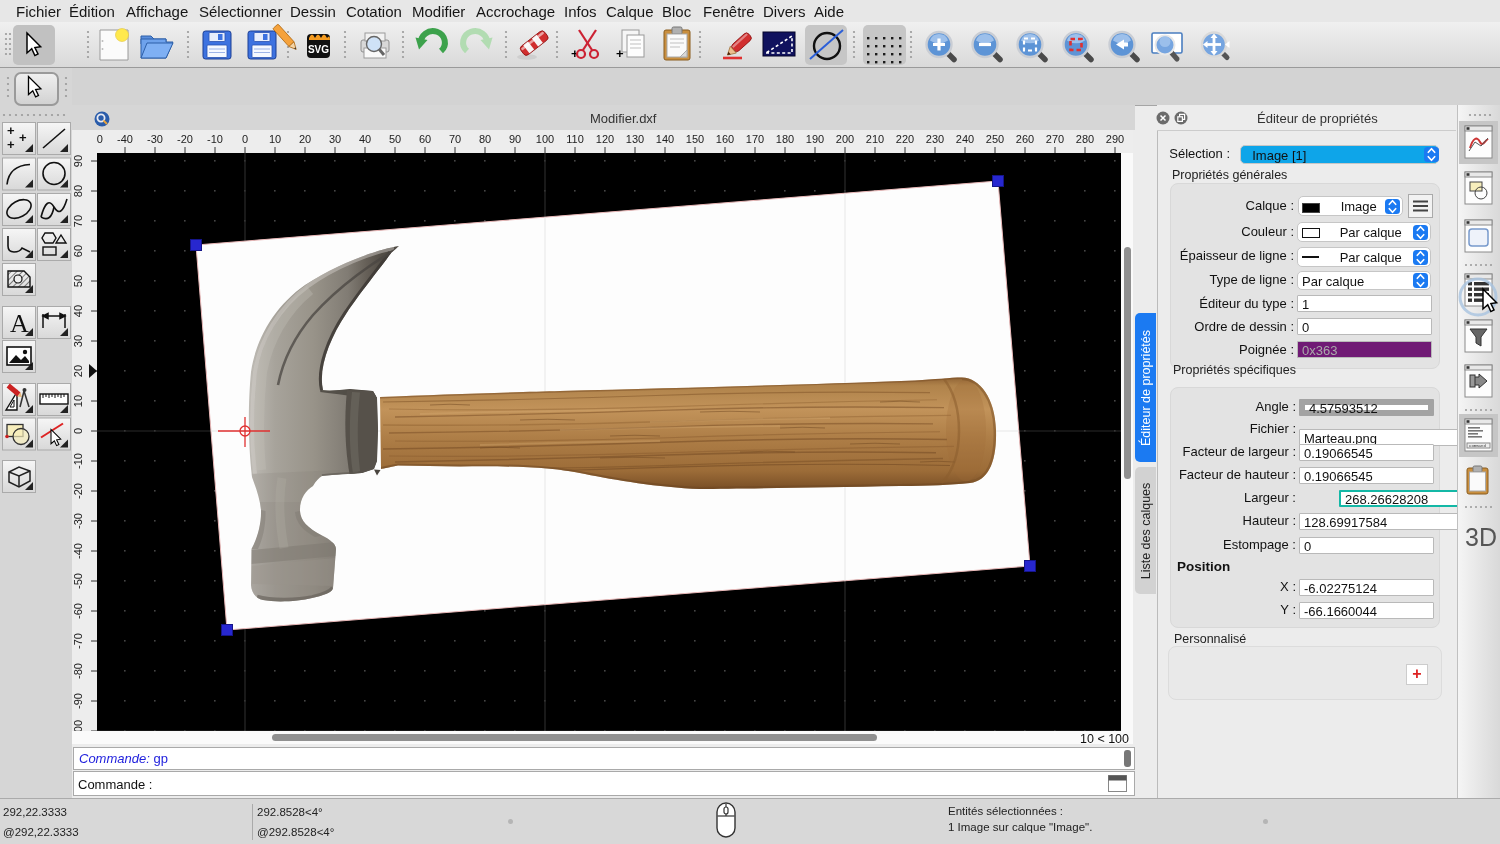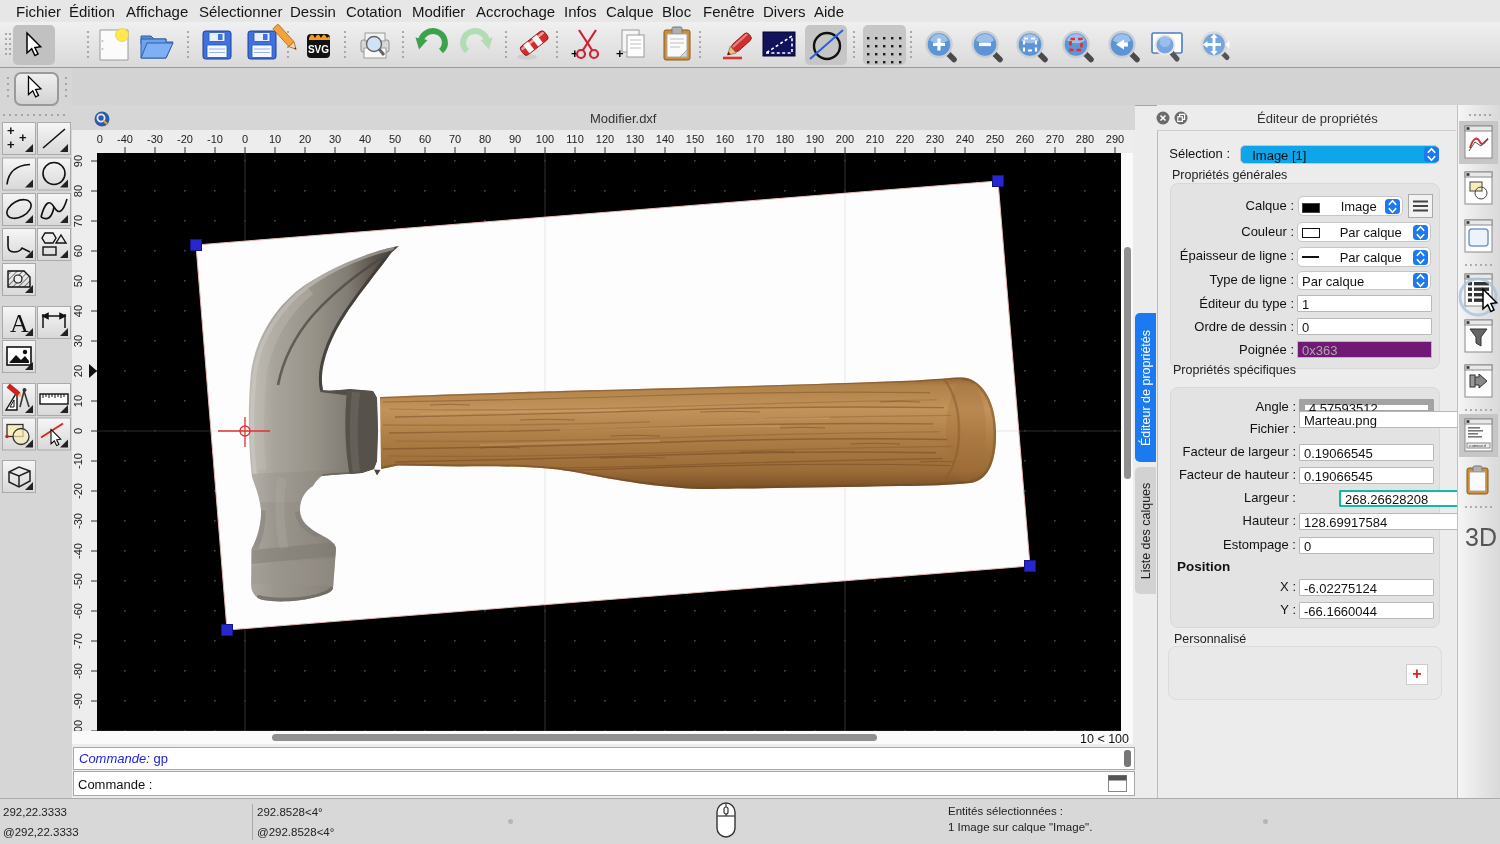--- a/index.html
+++ b/index.html
@@ -791,21 +791,21 @@
 <div class="abs" style="left:1297px;top:341px;width:135px;height:17px;background:#701a75;border:1px solid #b9b9b9;border-radius:1px;box-sizing:border-box;">
     <span style="position:absolute;left:4px;top:50%;transform:translateY(-50%);font-size:13px;color:#aaa;white-space:pre;">0x363</span>
   </div>
 <div class="abs lbl" style="left:1173px;top:363px;font-size:12.5px;color:#222;">Propriétés spécifiques</div>
 <div class="abs" style="left:1170px;top:387px;width:268px;height:239px;background:#e3e3e3;border:1px solid #d8d8d8;border-radius:8px;"></div>
 <div class="abs lbl" style="left:1096px;top:399.44px;width:200px;text-align:right;font-size:13px;color:#111;font-weight:normal;">Angle :</div>
 <div class="abs" style="left:1299px;top:399px;width:135px;height:17px;background:#fff;border:6px solid #a3a3a3;border-radius:1px;box-sizing:border-box;">
     <span style="position:absolute;left:4px;top:50%;transform:translateY(-50%);font-size:13px;color:#111;white-space:pre;">4.57593512</span>
   </div>
 <div class="abs lbl" style="left:1096px;top:421.44px;width:200px;text-align:right;font-size:13px;color:#111;font-weight:normal;">Fichier :</div>
-<div class="abs" style="left:1299px;top:411px;width:161px;height:17px;background:#fff;border:1px solid #b9b9b9;border-radius:1px;box-sizing:border-box;">
+<div class="abs" style="left:1299px;top:429px;width:161px;height:17px;background:#fff;border:1px solid #b9b9b9;border-radius:1px;box-sizing:border-box;">
     <span style="position:absolute;left:4px;top:50%;transform:translateY(-50%);font-size:13px;color:#111;white-space:pre;">Marteau.png</span>
   </div>
 <div class="abs lbl" style="left:1096px;top:444.44px;width:200px;text-align:right;font-size:13px;color:#111;font-weight:normal;">Facteur de largeur :</div>
 <div class="abs" style="left:1299px;top:444px;width:135px;height:17px;background:#fff;border:1px solid #b9b9b9;border-radius:1px;box-sizing:border-box;">
     <span style="position:absolute;left:4px;top:50%;transform:translateY(-50%);font-size:13px;color:#111;white-space:pre;">0.19066545</span>
   </div>
 <div class="abs lbl" style="left:1096px;top:467.44px;width:200px;text-align:right;font-size:13px;color:#111;font-weight:normal;">Facteur de hauteur :</div>
 <div class="abs" style="left:1299px;top:467px;width:135px;height:17px;background:#fff;border:1px solid #b9b9b9;border-radius:1px;box-sizing:border-box;">
     <span style="position:absolute;left:4px;top:50%;transform:translateY(-50%);font-size:13px;color:#111;white-space:pre;">0.19066545</span>
   </div>

